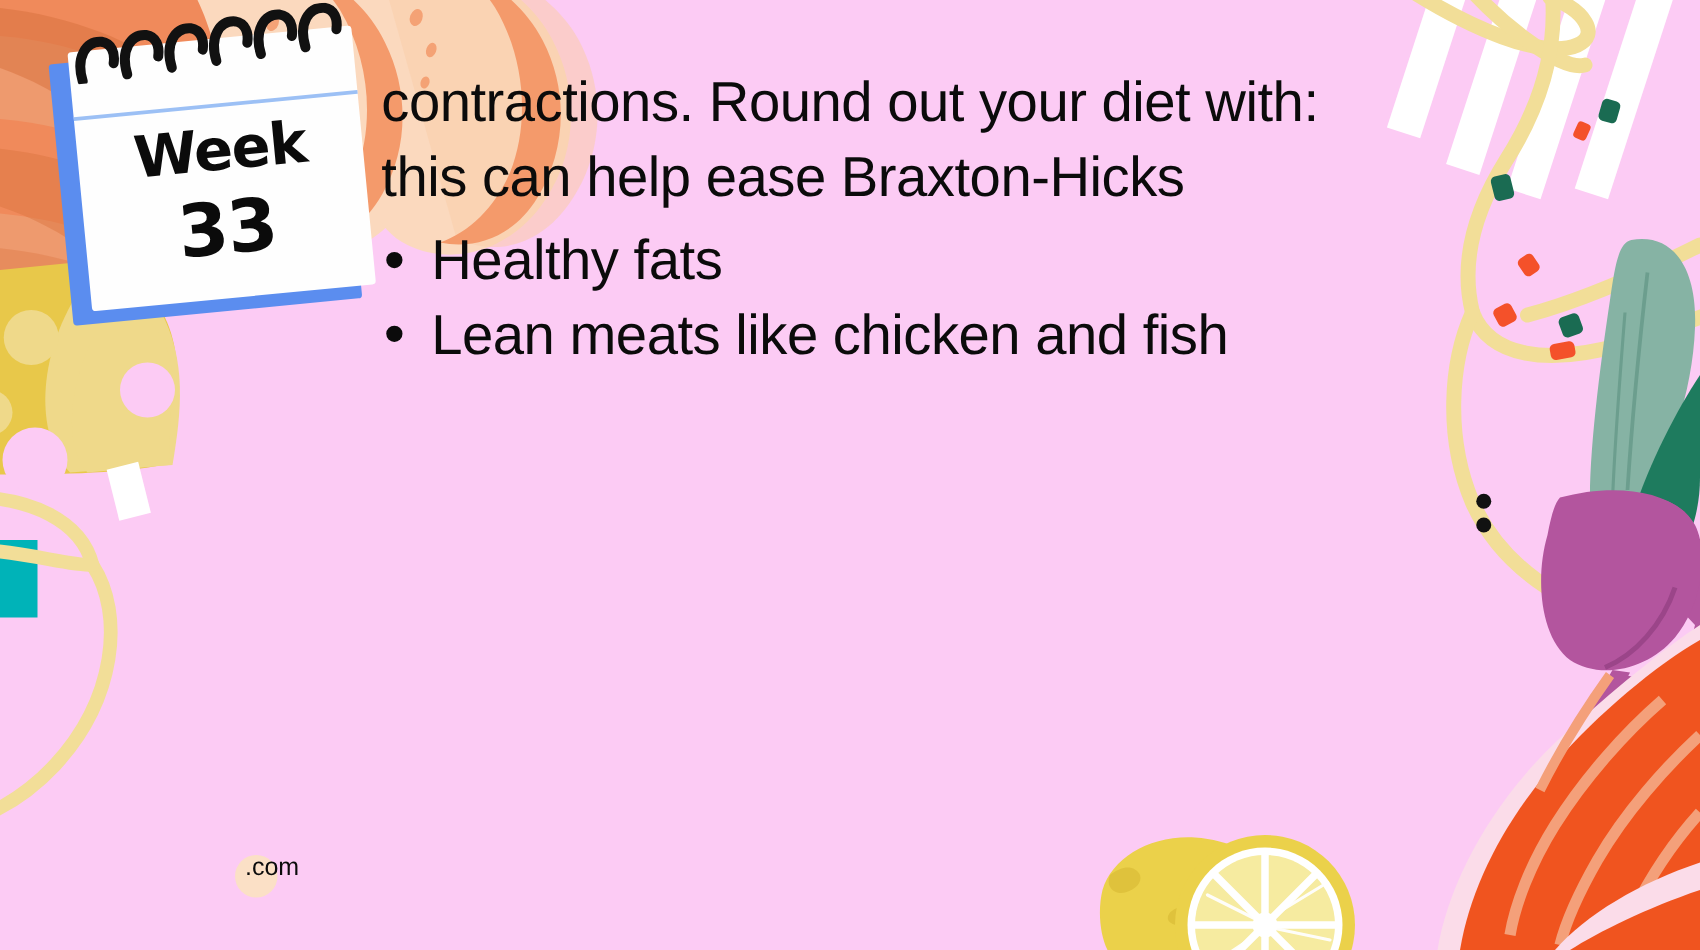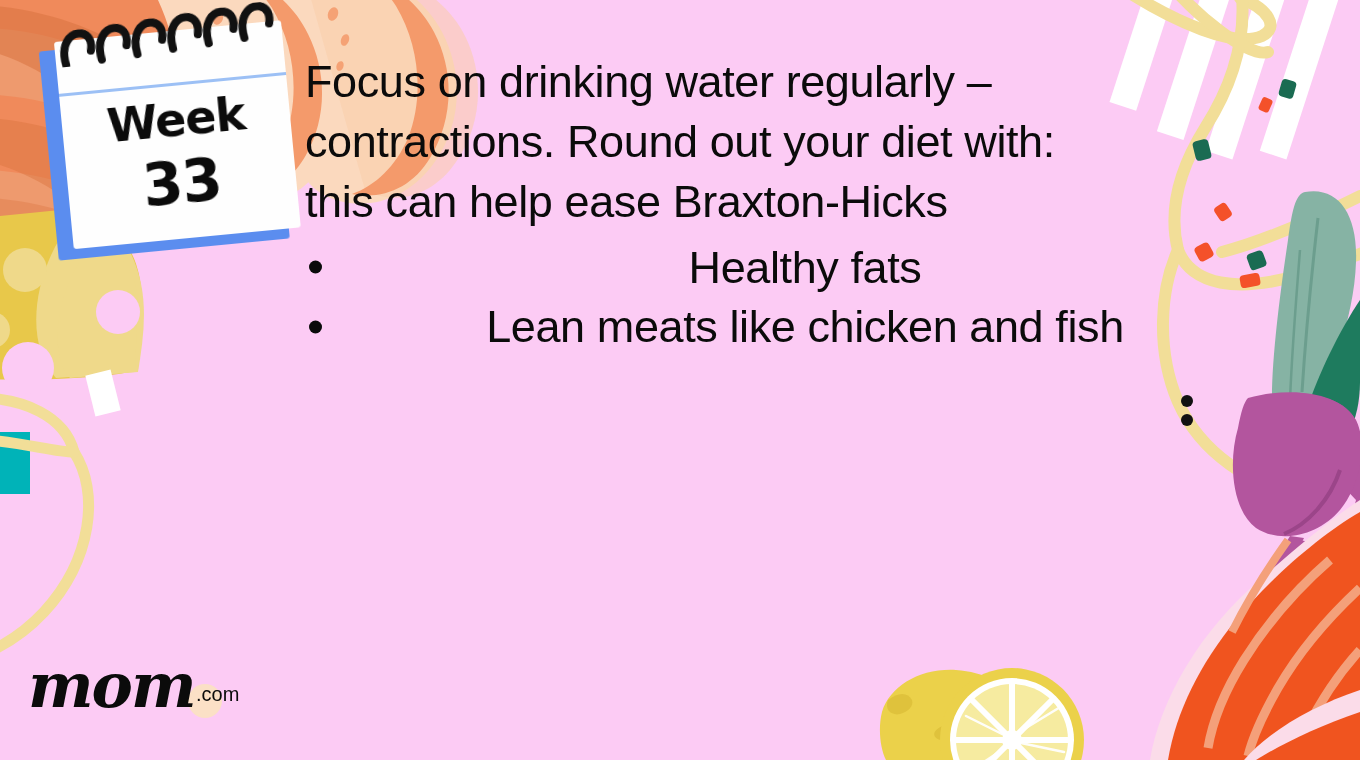--- a/index.html
+++ b/index.html
@@ -36,21 +36,21 @@
     font-family:"Liberation Sans", sans-serif;
     font-weight:400;
     font-size:45px;
     line-height:1.33;
     letter-spacing:-0.4px;
     color:#0b0b0b;
     width:955px;
   }
   .body-copy .ln{ display:block; white-space:nowrap; }
 
-  .bullets{ list-style:none; margin-top:6px;text-align:center; }
+  .bullets{ list-style:none; margin-top:6px; }
   .bullets li{
     font-family:"Liberation Sans", sans-serif;
     font-size:45px;
     line-height:1.33;
     letter-spacing:-0.4px;
     color:#0b0b0b;
     white-space:nowrap;
     position:relative;
     padding-left:40px;
   }
@@ -305,36 +305,34 @@
         <path d="M 160,36 C 156,16 166,4 178,6 C 186,8 188,16 186,24"></path>
         <path d="M 196,34 C 192,14 202,2 214,4 C 222,6 224,14 222,22"></path>
       </g>
     </svg>
   </div>
 
   <div class="content">
 
 
     <div class="body-copy">
-      <span class="ln">Focus on drinking water regularly –</span>
       <span class="ln">contractions. Round out your diet with:</span>
       <span class="ln">this can help ease Braxton-Hicks</span>
     </div>
 
     <ul class="bullets">
       <li>
         <span class="dot"></span>
         <span>Healthy fats</span>
       </li>
       <li>
         <span class="dot"></span>
         <span>Lean meats like chicken and fish</span>
       </li>
     </ul>
   </div>
 
   <div class="logo">
     <div class="logo-dotbg"></div>
-    <div class="logo-word">mom</div>
     <div class="logo-tld">.com</div>
   </div>
 
 </div>
 
 </body></html>

